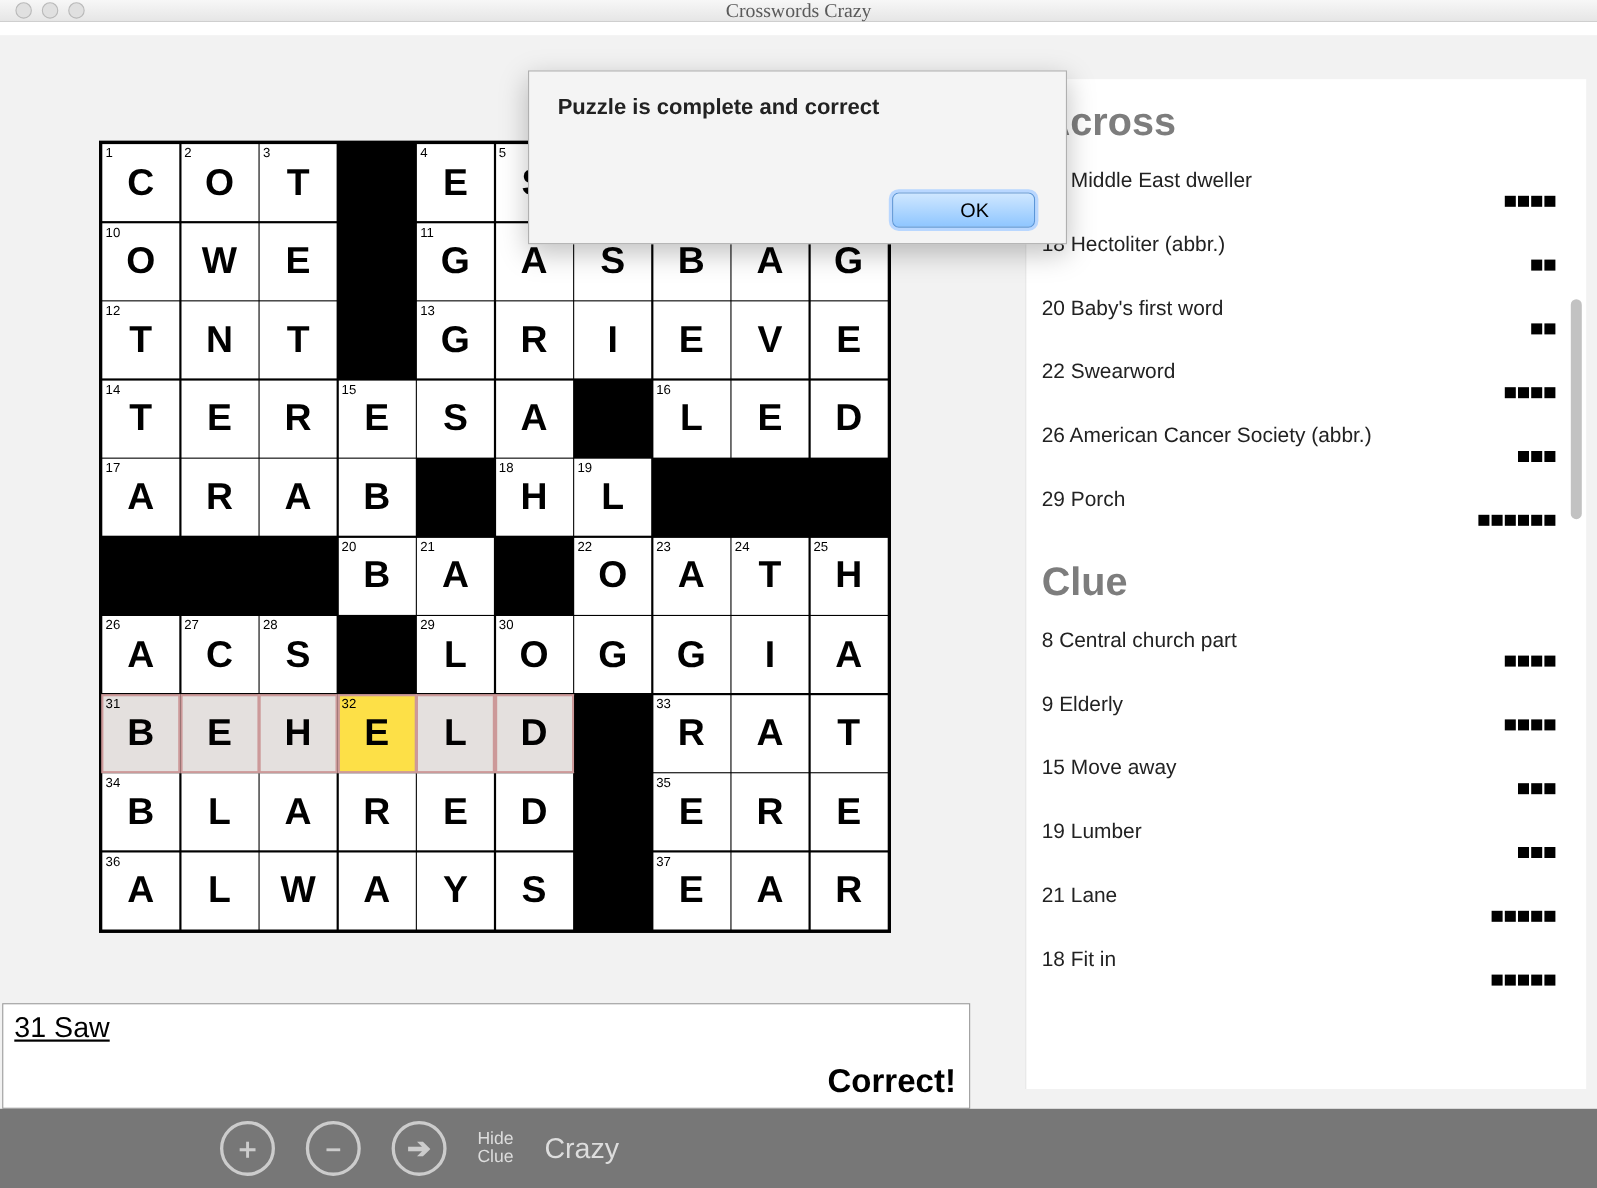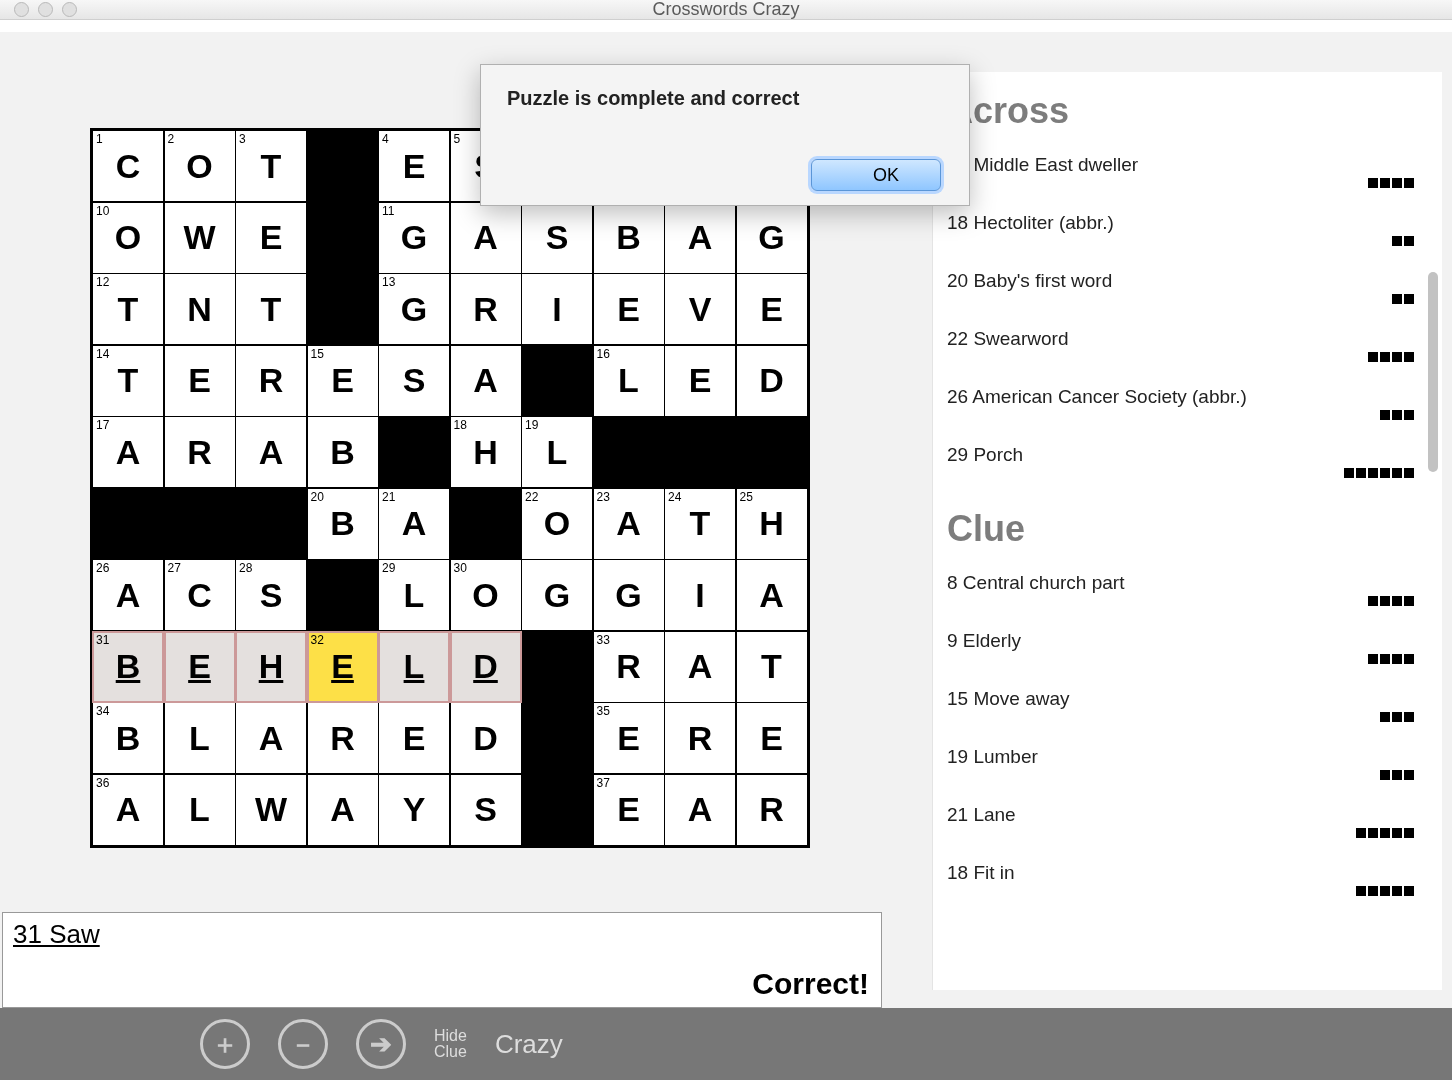--- a/index.html
+++ b/index.html
@@ -6,20 +6,21 @@
   html, body { width: 1452px; height: 1080px; overflow: hidden; font-family: "Lucida Grande", Arial, sans-serif; }
   body { background: #ffffff; position: relative; }
 
   
   .title-bar {
     height: 20px;
     background: linear-gradient(#f7f7f7, #e6e6e6);
     border-bottom: 1px solid #cfcfcf;
     display: flex; align-items: center;
     position: relative;
+    font-family: Liberation Serif, serif;
   }
   .traffic-lights { display: flex; gap: 9px; padding-left: 14px; }
   .tl { width: 15px; height: 15px; border-radius: 50%; background: #e0e0e0; border: 1px solid #b9b9b9; }
   .title-text {
     position: absolute; left: 0; right: 0; text-align: center;
     font-size: 18px; color: #5a5a5a;
   }
 
   
   .main { position: absolute; top: 32px; left: 0; right: 0; bottom: 0; background: #f2f2f2; }
@@ -38,21 +39,21 @@
     font-size: 34px; font-weight: 700; color: #000;
     font-family: Arial, sans-serif;
   }
   .cell .num {
     position: absolute; top: 1px; left: 3px;
     font-size: 12px; font-weight: 400;
   }
   .cell.blk { background: #000; }
   .cell.sel { background: #e4e0de; }
   .cell.cur { background: #fde047; }
-  .sel-outline { outline: 2px solid #c99; outline-offset: -1px; text-decoration: underline; }
+  .sel-outline { outline: 2px solid #c99; outline-offset: -1px; }
 
   
   .clue-box {
     position: absolute; left: 2px; top: 880px; width: 880px; height: 96px;
     background: #fff; border: 1px solid #999; padding: 6px 10px; text-decoration: underline;
   }
   .clue-box .clue-label { font-size: 26px; font-weight: 400; }
   .clue-box .status { position: absolute; right: 12px; bottom: 6px; font-size: 30px; font-weight: 700; }
 
   
@@ -80,21 +81,21 @@
   .clues li .progress {
     position: absolute; right: -6px; bottom: 6px;
     display: flex; gap: 2px;
   }
   .progress .sq { width: 10px; height: 10px; background: #000; }
   
   .scrollbar { position: absolute; right: 4px; top: 200px; width: 10px; height: 200px; background: #c2c2c2; border-radius: 5px; }
 
   
   .dialog {
-    position: absolute; left: 480px; top: 32px; width: 490px; height: 142px;
+    position: absolute; left: 480px; top: 32px; width: 490px; height: 158px;
     background: #f4f4f4; border: 1px solid #b0b0b0;
     box-shadow: 0 8px 24px rgba(0,0,0,.25);
     border-top-left-radius: 0; border-top-right-radius: 0;
   }
   .dialog .msg { padding: 22px 26px; font-size: 20px; font-weight: 700; color: #222; }
   .dialog .ok {
     position: absolute; right: 28px; bottom: 14px;
     width: 130px; height: 32px;
     background: linear-gradient(#cfe7ff, #8fc6ff);
     border: 1px solid #5b96d8; border-radius: 6px;

